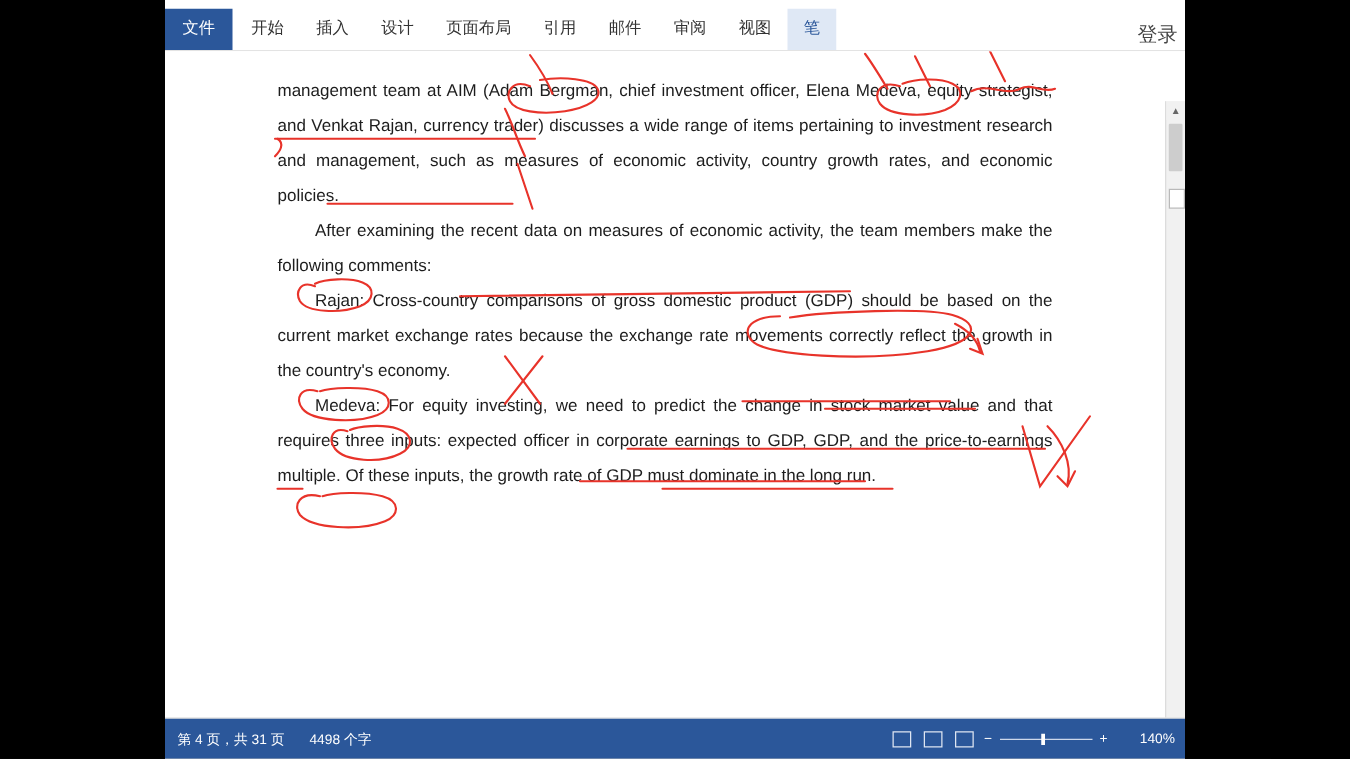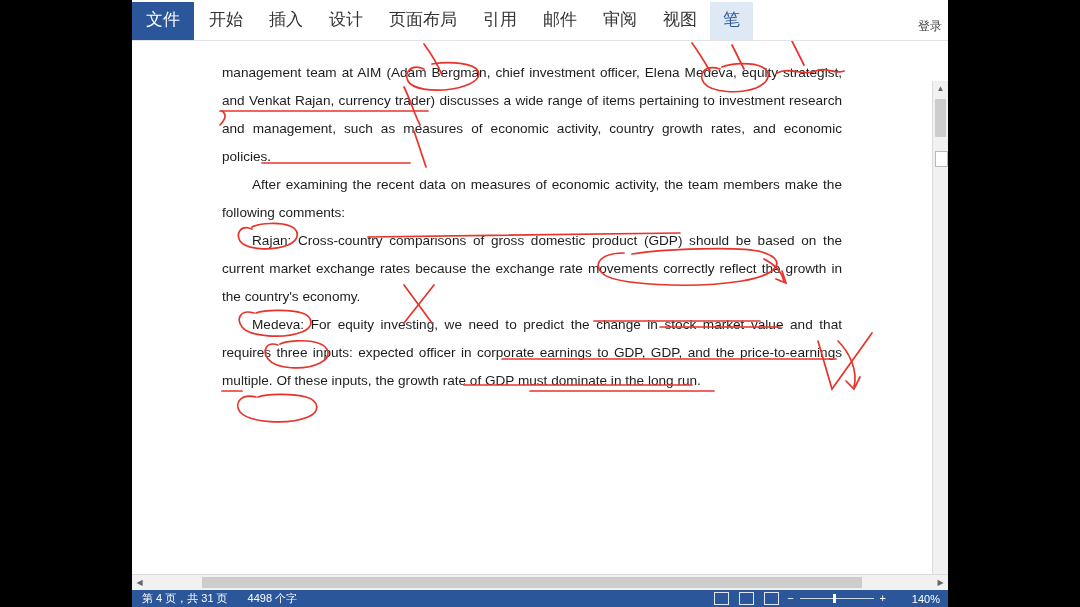--- a/index.html
+++ b/index.html
@@ -5,24 +5,24 @@
   html,body{margin:0;padding:0;background:#000;}
   body{width:1080px;height:607px;overflow:hidden;font-family:"Liberation Sans",sans-serif;}
   .screen{position:relative;width:1080px;height:607px;background:#000;}
 
   
   .app{position:absolute;left:132px;top:0;width:816px;height:607px;background:#ffffff;overflow:hidden;}
 
   
   .ribbon{position:relative;height:40px;background:#ffffff;border-bottom:1px solid #e3e3e3;}
   .ribbon-tabs{display:flex;align-items:flex-end;height:40px;padding-left:0;}
-  .tab{font-size:17px;color:#333;padding:6px 13px 9px 13px;cursor:default;white-space:nowrap;}
+  .tab{font-size:13px;color:#333;padding:6px 13px 9px 13px;cursor:default;white-space:nowrap;}
   .tab.file{background:#2b579a;color:#fff;padding:6px 14px 9px 14px;margin-right:2px;}
   .tab.active{background:#dfe8f5;color:#2b579a;}
-  .login{position:absolute;right:6px;top:18px;font-size:12px;color:#444;}
+  .login{position:absolute;right:6px;top:18px;font-size:16px;color:#444;}
 
   
   .docarea{position:relative;height:535px;background:#ffffff;overflow:hidden;}
   .page{position:absolute;left:90px;top:0px;width:620px;background:#fff;}
   .doc-text{position:relative;padding:18px 0 0 0;font-family:"Liberation Sans",sans-serif;font-size:13.6px;color:#1d1d1d;line-height:28px;text-align:justify;}
   .doc-text p{margin:0 0 0 0;}
   .indent{text-indent:30px;}
 
   
   .vscroll{position:absolute;right:0;top:40px;width:15px;height:535px;background:#f1f1f1;border-left:1px solid #dcdcdc;}
@@ -32,21 +32,21 @@
   .vscroll .box{position:absolute;left:2px;top:70px;width:11px;height:14px;background:#fff;border:1px solid #b9b9b9;}
 
   
   .hscroll{position:absolute;left:0;bottom:17px;height:15px;width:816px;background:#f1f1f1;border-top:1px solid #dcdcdc;}
   .hscroll .left,.hscroll .right{position:absolute;top:0;width:15px;height:15px;color:#666;font-size:8px;text-align:center;line-height:15px;}
   .hscroll .left{left:0;}
   .hscroll .right{right:0;}
   .hscroll .thumb{position:absolute;left:70px;top:2px;width:660px;height:11px;background:#cdcdcd;}
 
   
-  .status{position:absolute;left:0;bottom:0;height:17px;width:816px;background:#2b579a;color:#fff;font-size:11px;display:flex;align-items:center;}
+  .status{position:absolute;left:0;bottom:0;height:32px;width:816px;background:#2b579a;color:#fff;font-size:11px;display:flex;align-items:center;}
   .status .s-item{padding:0 10px;white-space:nowrap;}
   .status .spacer{flex:1;}
   .status .views{display:flex;align-items:center;gap:10px;padding-right:8px;}
   .status .viewicon{width:13px;height:11px;border:1px solid #dfe6f2;display:inline-block;position:relative;}
   .status .viewicon.b{border-style:double;}
   .zoombar{display:flex;align-items:center;gap:6px;padding-right:8px;}
   .zoombar .minus,.zoombar .plus{font-size:11px;line-height:11px;}
   .zoombar .track{position:relative;width:74px;height:1px;background:#cdd8ea;}
   .zoombar .knob{position:absolute;left:33px;top:-4px;width:3px;height:9px;background:#fff;}
   .zoombar .pct{min-width:32px;text-align:right;margin-left:16px;}

